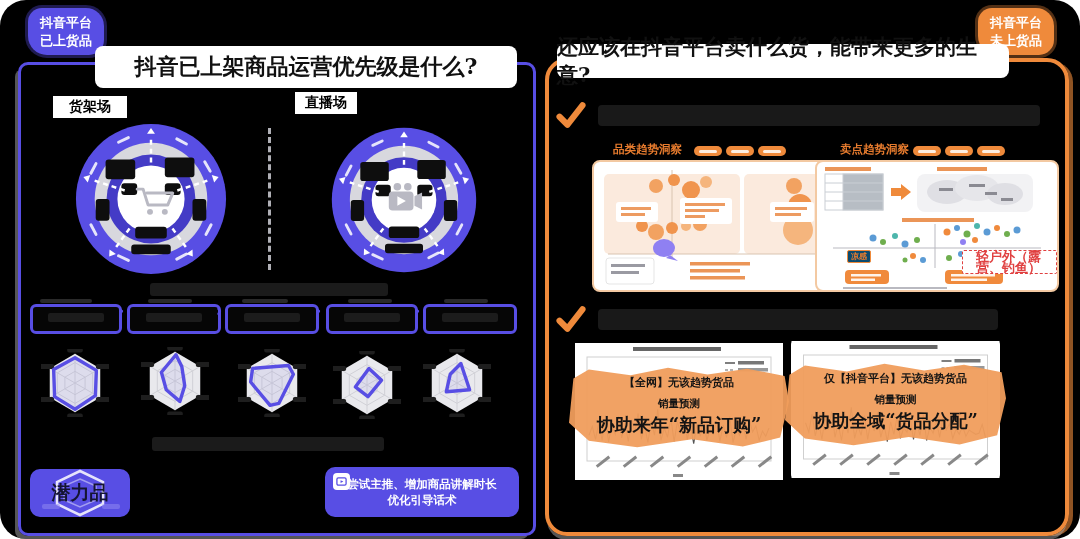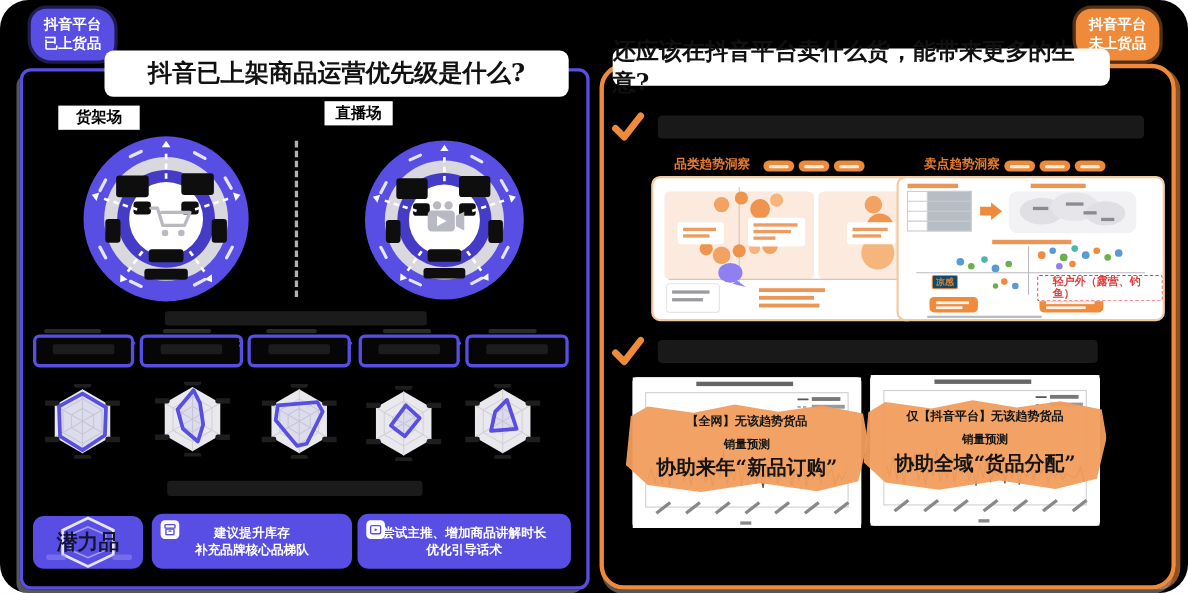--- a/index.html
+++ b/index.html
@@ -57,21 +57,21 @@
   .insight-title{position:absolute;color:#e87c2e;font-weight:bold;font-size:11.5px;}
   .pill-row{position:absolute;display:flex;gap:4px;}
   .pill{width:28px;height:10px;background:#ef8a3b;border-radius:5px;position:relative;}
   .pill::after{content:"";position:absolute;left:5px;top:3.5px;width:18px;height:3px;background:rgba(255,255,255,.85);border-radius:2px;}
   .insight-card{position:absolute;background:#fff;border:2px solid #f3c9a2;border-radius:8px;overflow:hidden;}
 
   
   .scatter-label-left{position:absolute;background:#0c4a6e;border:1.5px solid #ef8a3b;color:#e87c2e;
     font-size:8px;font-weight:bold;border-radius:2px;padding:0 3px;line-height:11px;}
   .scatter-label-right{position:absolute;border:1.5px dashed #e04040;color:#e04040;
-    font-size:10px;font-weight:bold;border-radius:2px;padding:0 13px;line-height:11px;background:#fff;}
+    font-size:13px;font-weight:bold;border-radius:2px;padding:0 13px;line-height:11px;background:#fff;margin-left:19px;}
 
   
   .forecast-card{position:absolute;background:#fff;border-radius:4px;overflow:visible;}
   .band{position:absolute;background:#f09d5c;opacity:.95;
     clip-path:polygon(2% 14%,9% 3%,28% 10%,45% 1%,63% 9%,81% 2%,98% 11%,100% 42%,96% 86%,79% 97%,56% 88%,31% 98%,9% 90%,0% 68%);}
   .band-text{position:absolute;width:100%;text-align:center;color:#141414;font-weight:bold;
     font-family:"DejaVu Serif","Liberation Serif",serif;}
   .bt1{font-size:11px;} .bt2{font-size:10.5px;} .bt3{font-size:18px;}
 </style>
 </head>
@@ -307,33 +307,20 @@
   <div id="potential-badge">
     <svg class="abs" width="58" height="48" viewBox="0 0 58 48" style="left:21px;top:0;">
       <polygon points="29,2 52,13 52,35 29,46 6,35 6,13" fill="none" stroke="rgba(255,255,255,.85)" stroke-width="2.5"></polygon>
       <polygon points="29,10 45,17 45,31 29,38 13,31 13,17" fill="none" stroke="rgba(255,255,255,.45)" stroke-width="1.5"></polygon>
     </svg>
     <div class="txt">潜力品</div>
   </div>
   <div class="tiny-side-label" style="left:42px;top:504px;"></div>
   <div class="tiny-side-label" style="left:102px;top:504px;"></div>
 
-  <div class="suggest-box" style="left:138px;top:467px;width:182px;height:50px;">
-    <div class="icon-chip" style="left:8px;top:6px;">
-      <svg width="11" height="11" viewBox="0 0 12 12">
-          <rect x="1" y="1" width="10" height="3.5" rx="0.8" fill="none" stroke="#584ee4" stroke-width="1.4"></rect>
-          <rect x="2" y="5.5" width="8" height="5.5" rx="0.8" fill="none" stroke="#584ee4" stroke-width="1.4"></rect>
-          <line x1="4.5" y1="7.5" x2="7.5" y2="7.5" stroke="#584ee4" stroke-width="1.4"></line>
-        </svg>
-    </div>
-    <div>
-      <div>建议提升库存</div>
-      <div>补充品牌核心品梯队</div>
-    </div>
-  </div>
 
   <div class="suggest-box" style="left:325px;top:467px;width:194px;height:50px;">
     <div class="icon-chip" style="left:8px;top:6px;">
       <svg width="11" height="11" viewBox="0 0 12 12">
           <rect x="1" y="2" width="10" height="8" rx="1.5" fill="none" stroke="#584ee4" stroke-width="1.4"></rect>
           <polygon points="5,4.5 8,6 5,7.5" fill="#584ee4"></polygon>
         </svg>
     </div>
     <div>
       <div>尝试主推、增加商品讲解时长</div>

